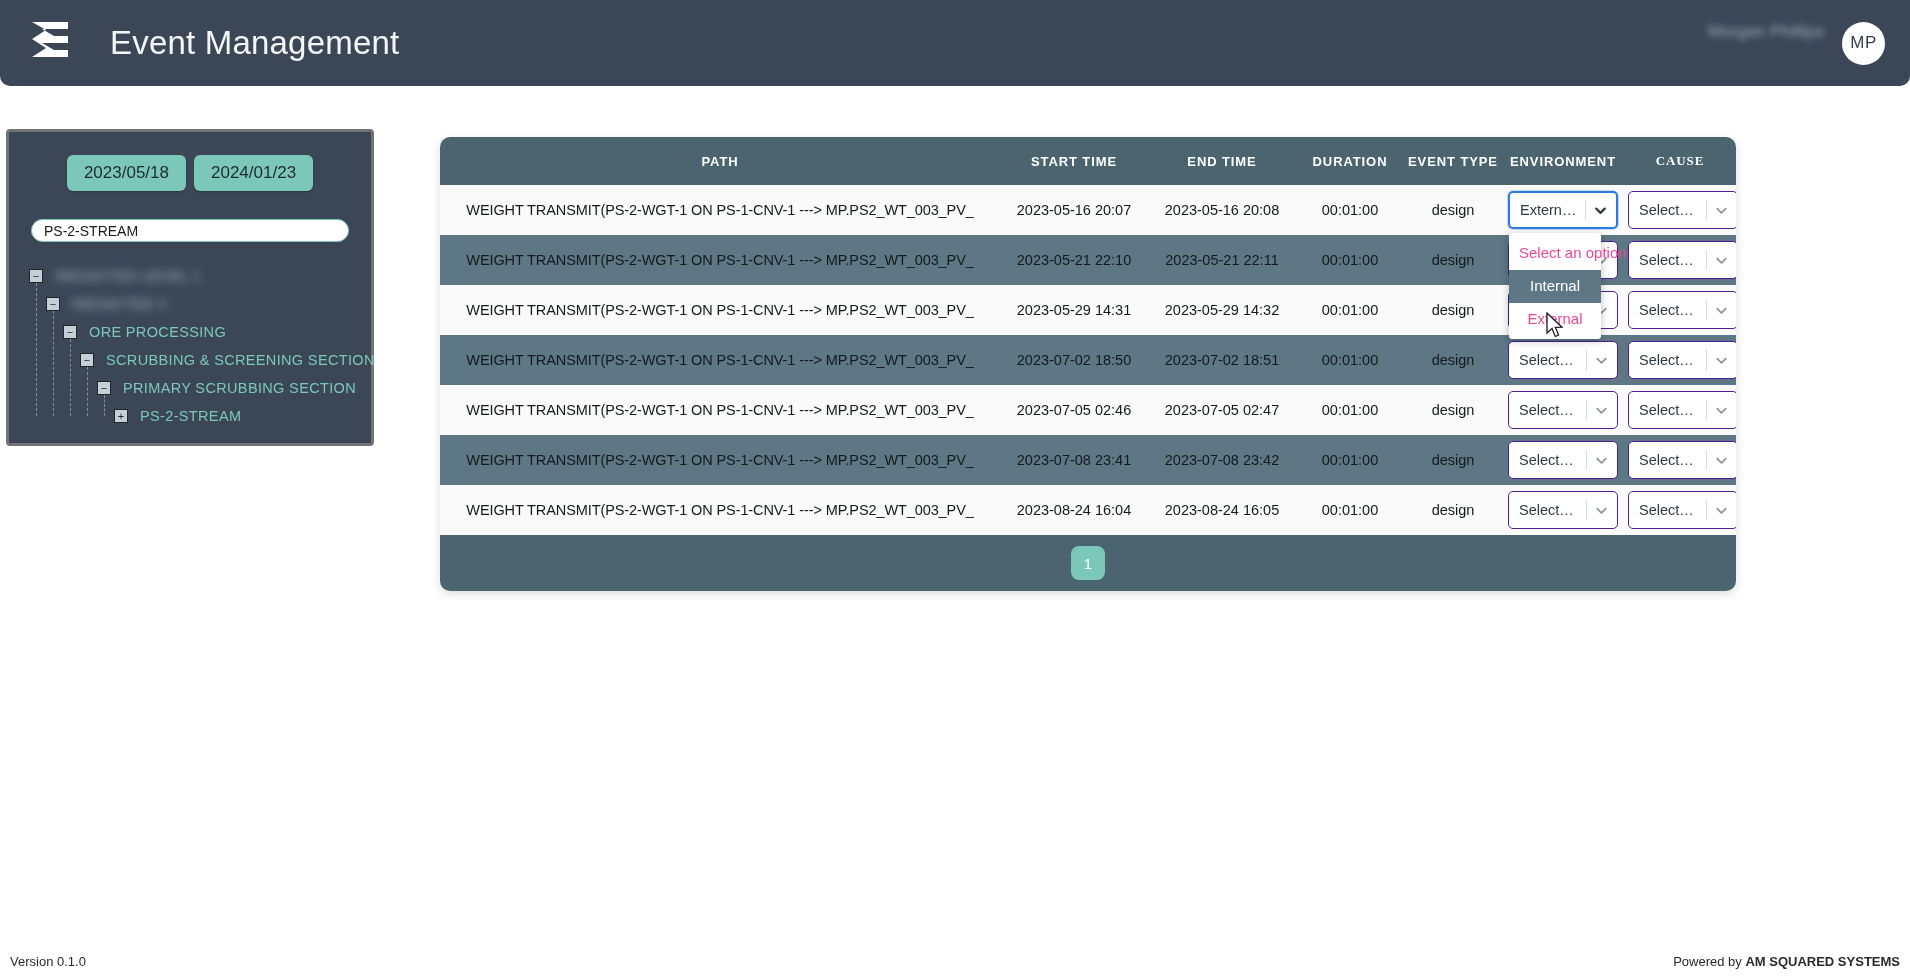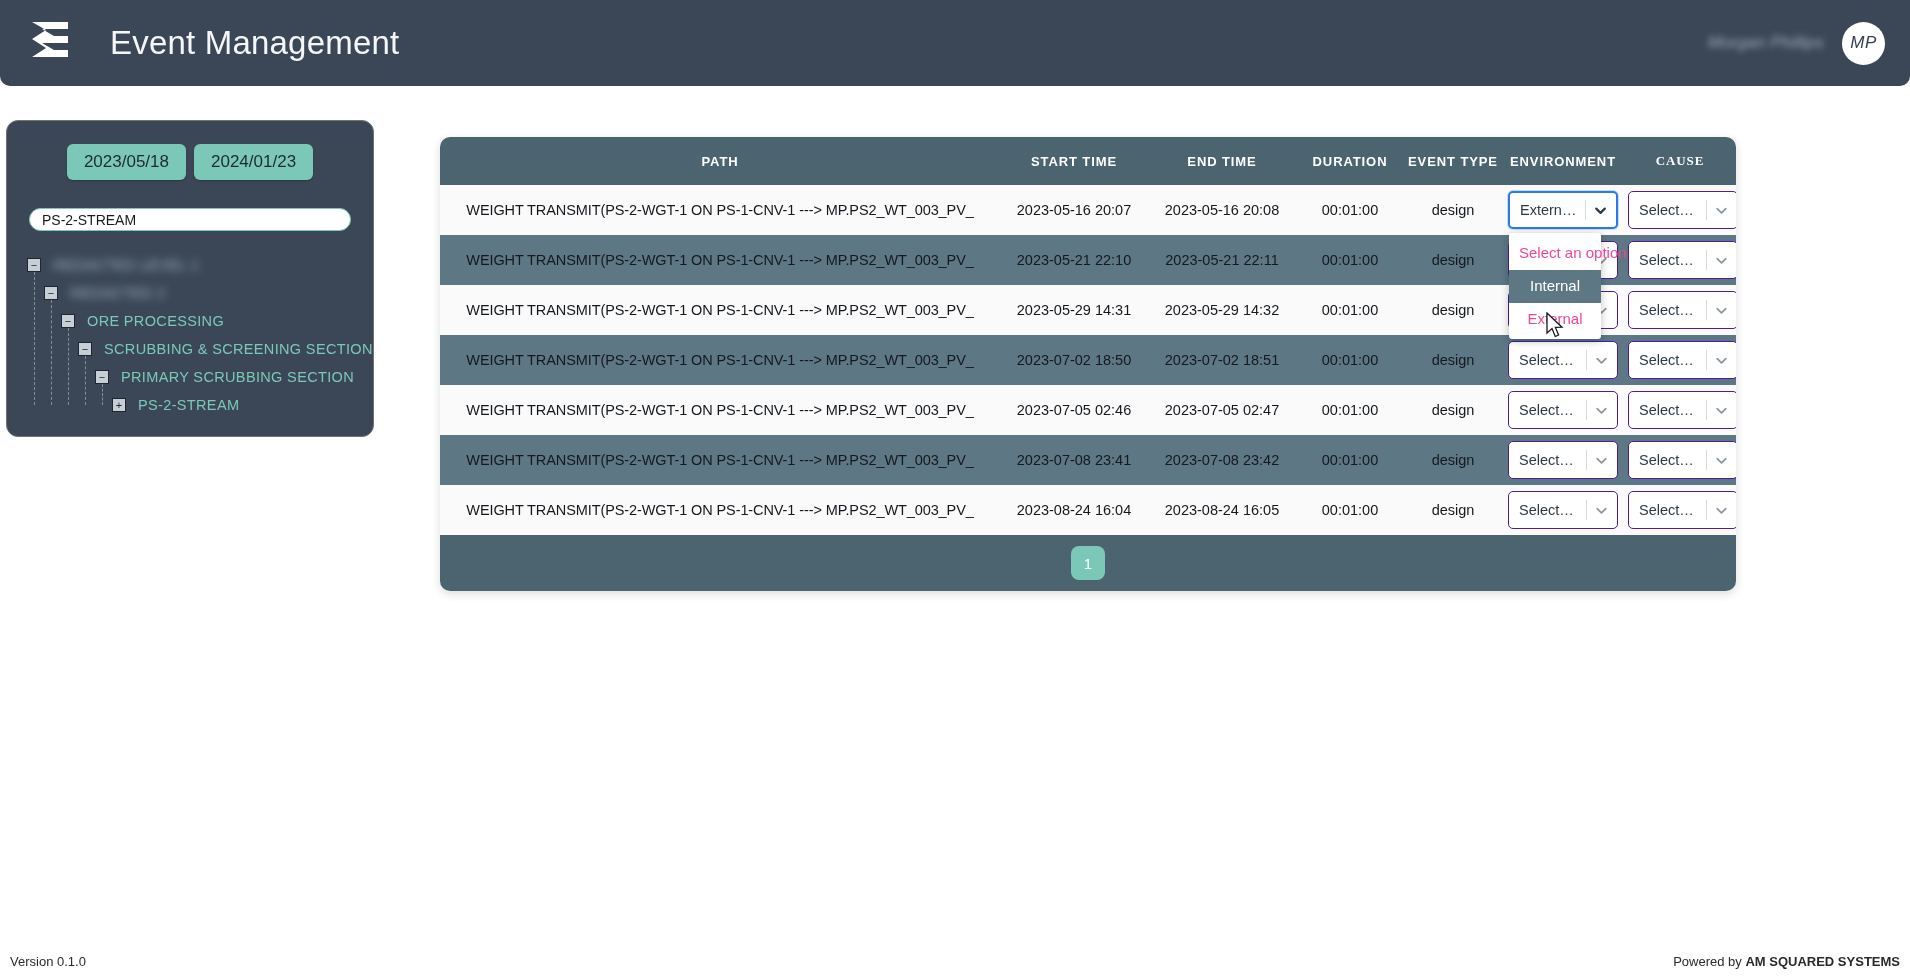--- a/index.html
+++ b/index.html
@@ -33,23 +33,22 @@
     color: #f4f6f8;
     font-size: 33px;
     font-weight: 400;
     letter-spacing: .2px;
     white-space: nowrap;
   }
   .header-right {
     margin-left: auto;
     margin-right: 25px;
     display: flex;
-    align-items: center;
+    align-items: flex-start;
     gap: 18px;
-    font-style: italic;
   }
   .user-name {
     color: #9aa6b4;
     font-size: 17px;
     filter: blur(3.2px);
     user-select: none;
     white-space: nowrap;
   }
   .avatar {
     width: 43px; height: 43px;
@@ -60,25 +59,25 @@
     font-weight: 400;
     display: flex;
     align-items: center;
     justify-content: center;
     letter-spacing: .5px;
   }
 
   
   .tree-panel {
     position: absolute;
-    left: 6px; top: 120px;
+    left: 6px; top: 129px;
     width: 368px; height: 317px;
     background: #3b4757;
-    border: 1px solid #737373;
-    border-radius: 12px;
+    border: 3px solid #737373;
+    border-radius: 4px;
     padding: 18px 20px 14px 20px;
   }
   .date-row {
     display: flex;
     justify-content: center;
     gap: 8px;
     margin-top: 5px;
   }
   .date-chip {
     background: #7cc8b8;

